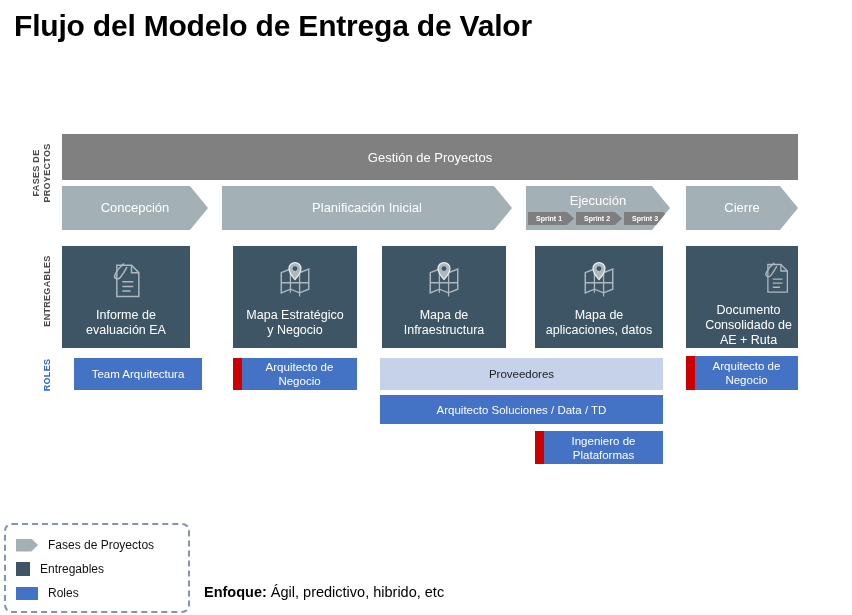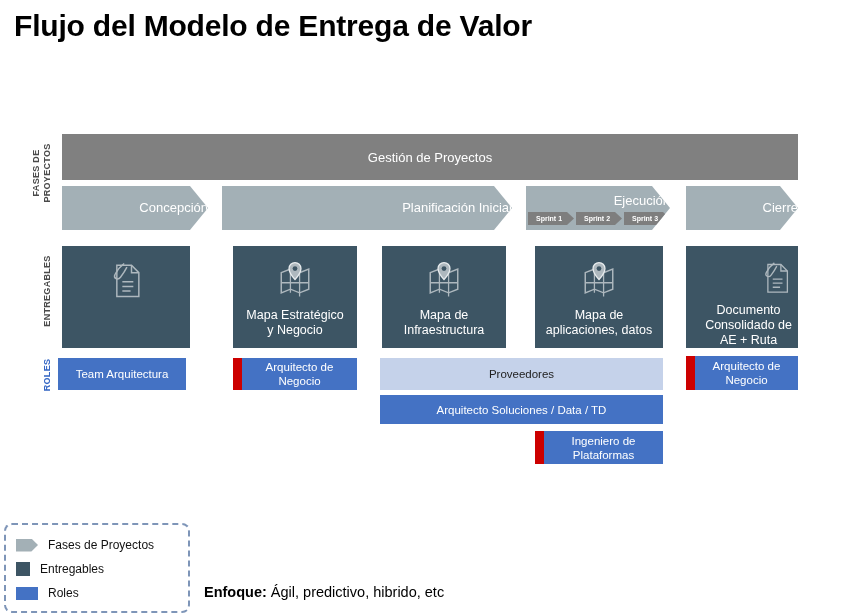--- a/index.html
+++ b/index.html
@@ -66,21 +66,21 @@
   
   .phase{
     position:absolute;
     top:186px;
     height:44px;
     background:#a3b0b6;
     color:#ffffff;
     font-size:13px;
     display:flex;
     flex-direction:column;
-    align-items:flex-end;
+    align-items:center;
     justify-content:center;
   }
   .phase.chev{
     clip-path:polygon(0 0, calc(100% - 18px) 0, 100% 50%, calc(100% - 18px) 100%, 0 100%);
   }
   .phase-label{ line-height:16px; }
 
   #phase-0{ left:62px;  width:146px; }
   #phase-1{ left:222px; width:290px; }
   #phase-2{ left:526px; width:144px; }
@@ -151,21 +151,21 @@
   .role .rbody{
     flex:1 1 auto;
     align-self:stretch;
     display:flex;align-items:center;justify-content:center;
     padding:0 4px;
     box-sizing:border-box;
   }
   .role.blue .rbody{ background:#4472c4; color:#ffffff; }
   .role.light .rbody{ background:#c5d2ea; color:#222222; }
 
-  #role-0{ left:58px;  top:358px; width:128px; height:32px; }
+  #role-0{ left:74px;  top:358px; width:128px; height:32px; }
   #role-1{ left:233px; top:358px; width:124px; height:32px; }
   #role-2{ left:380px; top:358px; width:283px; height:32px; }
   #role-3{ left:686px; top:356px; width:112px; height:34px; }
   #role-4{ left:380px; top:395px; width:283px; height:29px; }
   #role-5{ left:535px; top:431px; width:128px; height:33px; }
 
   
   #legend{
     position:absolute;
     left:4px; top:523px;
@@ -231,20 +231,22 @@
   <span class="phase-label">Cierre</span>
 </div>
 
 <div class="deliverable" id="deliv-0">
   <svg class="dicon" viewBox="0 0 48 48">
     <path d="M14 8 h16 l8 8 v26 h-24 z" fill="none" stroke="#aeb8be" stroke-width="1.6"></path>
     <path d="M30 8 v8 h8" fill="none" stroke="#aeb8be" stroke-width="1.6"></path>
     <path d="M20 26 h12 M20 31 h12 M20 36 h9" stroke="#aeb8be" stroke-width="1.6" fill="none"></path>
     <path d="M22 6 c-4 3 -8 8 -10 12 c-2 4 3 7 6 3 c3 -4 6 -9 7 -11" fill="none" stroke="#aeb8be" stroke-width="1.6"></path>
   </svg>
+  <span class="dtext" style="white-space:pre-line;">Informe de
+evaluación EA</span>
 </div>
 
 <div class="deliverable" id="deliv-1">
   <svg class="dicon" viewBox="0 0 48 48">
     <path d="M9 16 l10 -4 l10 4 l10 -4 v22 l-10 4 l-10 -4 l-10 4 z" fill="none" stroke="#aeb8be" stroke-width="1.6"></path>
     <path d="M19 12 v26 M29 16 v26 M9 27 h30" stroke="#aeb8be" stroke-width="1.4" fill="none"></path>
     <path d="M24 5 a6.5 6.5 0 0 0 -6.5 6.5 c0 5 6.5 12 6.5 12 s6.5 -7 6.5 -12 a6.5 6.5 0 0 0 -6.5 -6.5 z" fill="#aeb8be" stroke="#e8ecee" stroke-width="1.4"></path>
     <circle cx="24" cy="11.5" r="2.6" fill="#3d5564"></circle>
   </svg>
   <span class="dtext" style="white-space:pre-line;">Mapa Estratégico

